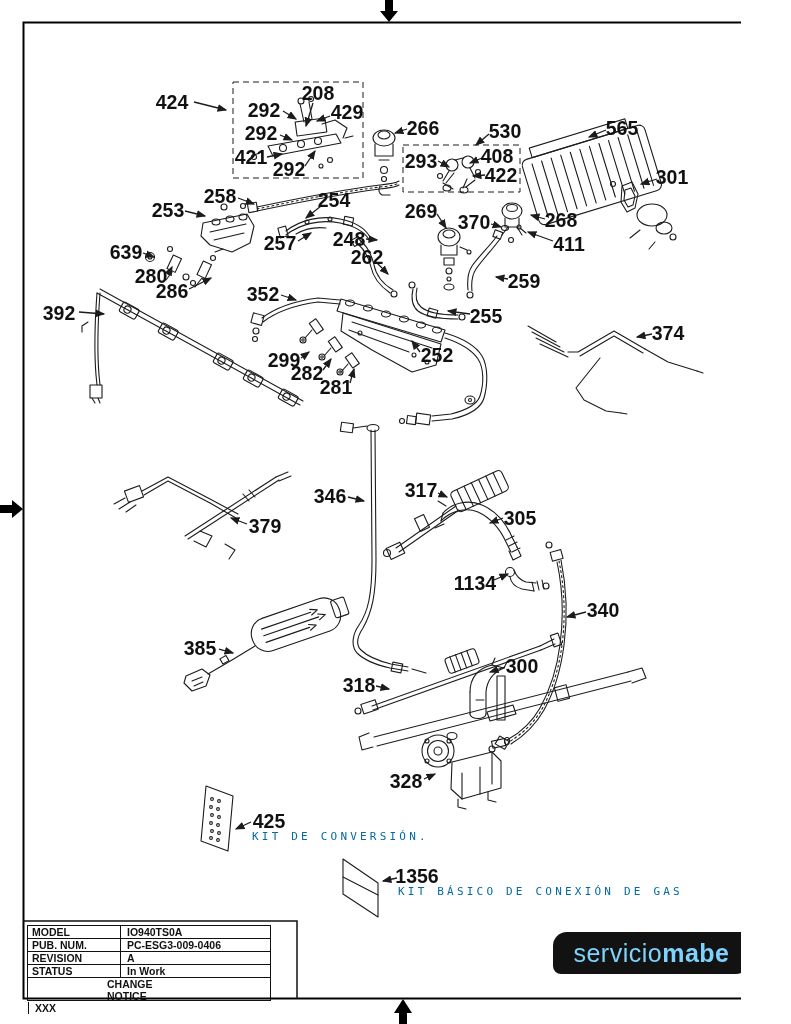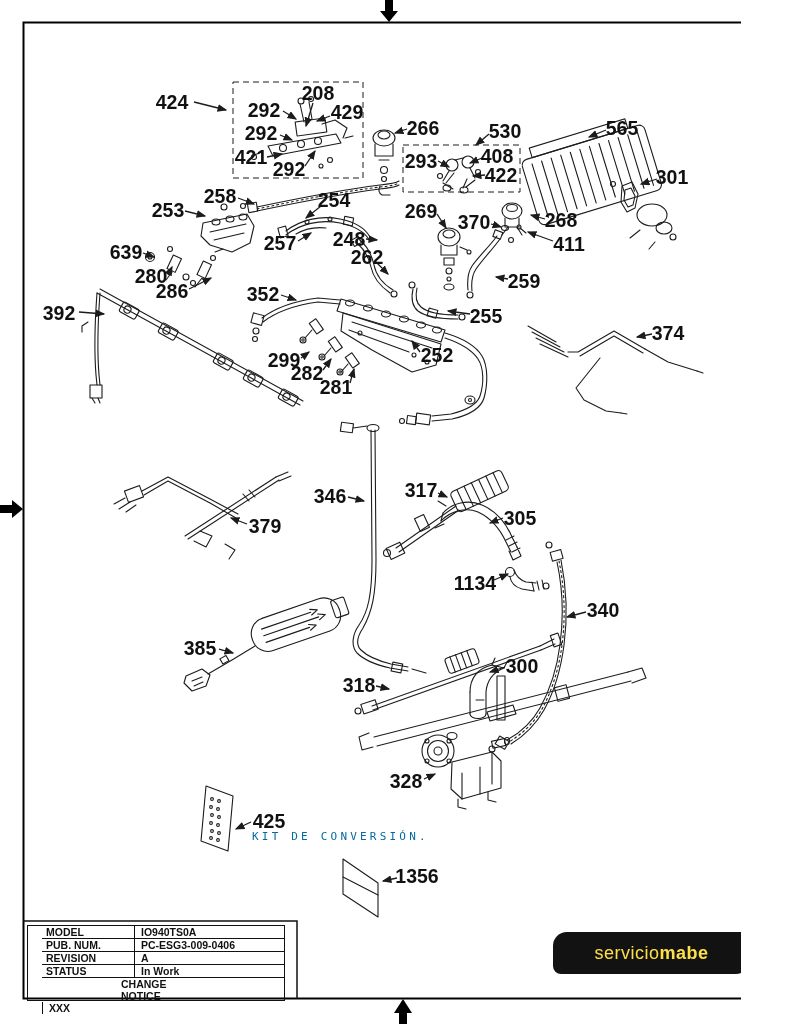--- a/index.html
+++ b/index.html
@@ -7,29 +7,29 @@
          font-family:"Liberation Sans",sans-serif;}
   svg{position:absolute;left:0;top:0;}
   .sk{stroke:#1c1c1c;stroke-width:1.1;fill:none;stroke-linecap:round;stroke-linejoin:round;}
   .dash{stroke:#1c1c1c;stroke-width:1;fill:none;stroke-dasharray:6,4;}
   .leader{stroke:#1c1c1c;stroke-width:1.3;}
   .callout{font-family:"Liberation Sans",sans-serif;font-size:19.5px;font-weight:bold;
            fill:#111;text-anchor:middle;}
   .caption{position:absolute;font-family:"DejaVu Sans Mono",monospace;color:#0369a1;
            font-size:11px;letter-spacing:3.2px;white-space:nowrap;}
   .info-table{position:absolute;left:27px;top:925px;width:242px;height:74px;
-              display:flex;flex-direction:column;border:1.5px solid #111;padding-left:14px;}
+              display:flex;flex-direction:column;border:1.5px solid #111;}
   .info-row{flex:1;display:flex;border-bottom:1.5px solid #111;align-items:center;}
   .info-row:last-child{border-bottom:none;flex-direction:column;}
   .info-label{width:88px;padding-left:4px;font-size:10.5px;font-weight:bold;color:#111;}
   .info-value{flex:1;border-left:1.5px solid #111;padding-left:6px;font-size:10.5px;
               font-weight:bold;color:#111;align-self:stretch;display:flex;align-items:center;}
   .logo{position:absolute;left:553px;top:932px;width:197px;height:42px;background:#121212;
         border-radius:14px 8px 14px 8px;display:flex;align-items:center;justify-content:center;
-        color:#fde047;font-size:18px;letter-spacing:.5px;}
+        color:#7dd3fc;font-size:25px;letter-spacing:.5px;}
   .logo .bold{font-weight:bold;}
 </style>
 </head>
 <body>
 
 <div class="stage">
 <svg width="791" height="1024" viewBox="0 0 791 1024">
   <defs>
     <marker id="ah" markerWidth="9" markerHeight="8" refX="6.5" refY="3" orient="auto">
       <path d="M0,0 L7.5,3 L0,6 Z" fill="#1c1c1c"></path>
@@ -488,20 +488,21 @@
     <text class="callout" x="522" y="673">300</text>
     <text class="callout" x="406" y="788">328</text>
     <text class="callout" x="269" y="828">425</text>
     <text class="callout" x="417" y="883">1356</text>
   </g>
 
   <path d="M23,921 L297,921 L297,999" fill="none" stroke="#111" stroke-width="1.5"></path>
 </svg>
 
 <div class="caption" style="left:252px;top:830px;">KIT DE CONVERSIÓN.</div>
+<div class="caption" style="left:398px;top:885px;">KIT BÁSICO DE CONEXIÓN DE GAS</div>
 
 <div class="info-table">
   <div class="info-row">
     <div class="info-label">MODEL</div>
     <div class="info-value">IO940TS0A</div>
   </div>
   <div class="info-row">
     <div class="info-label">PUB. NUM.</div>
     <div class="info-value">PC-ESG3-009-0406</div>
   </div>

